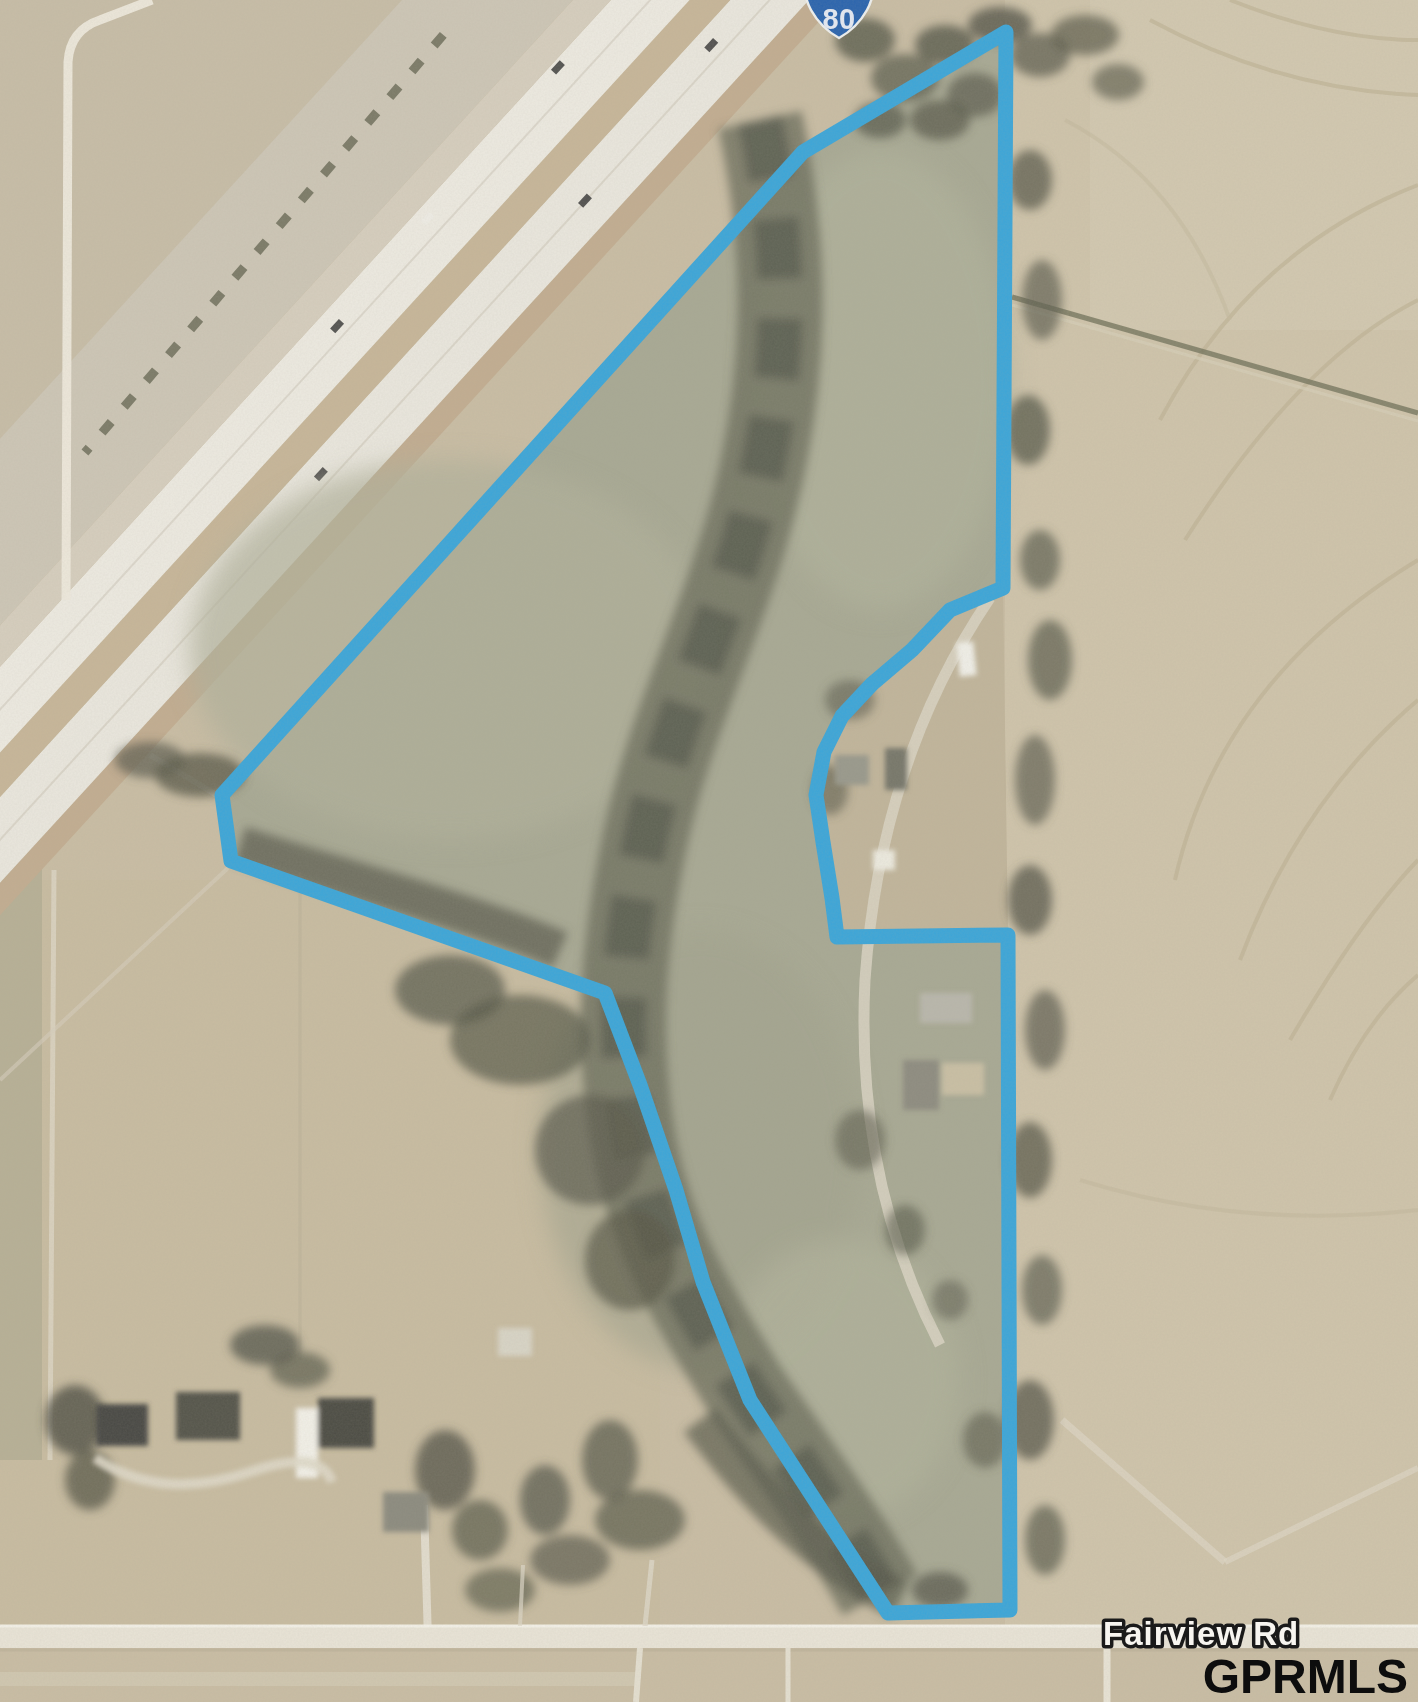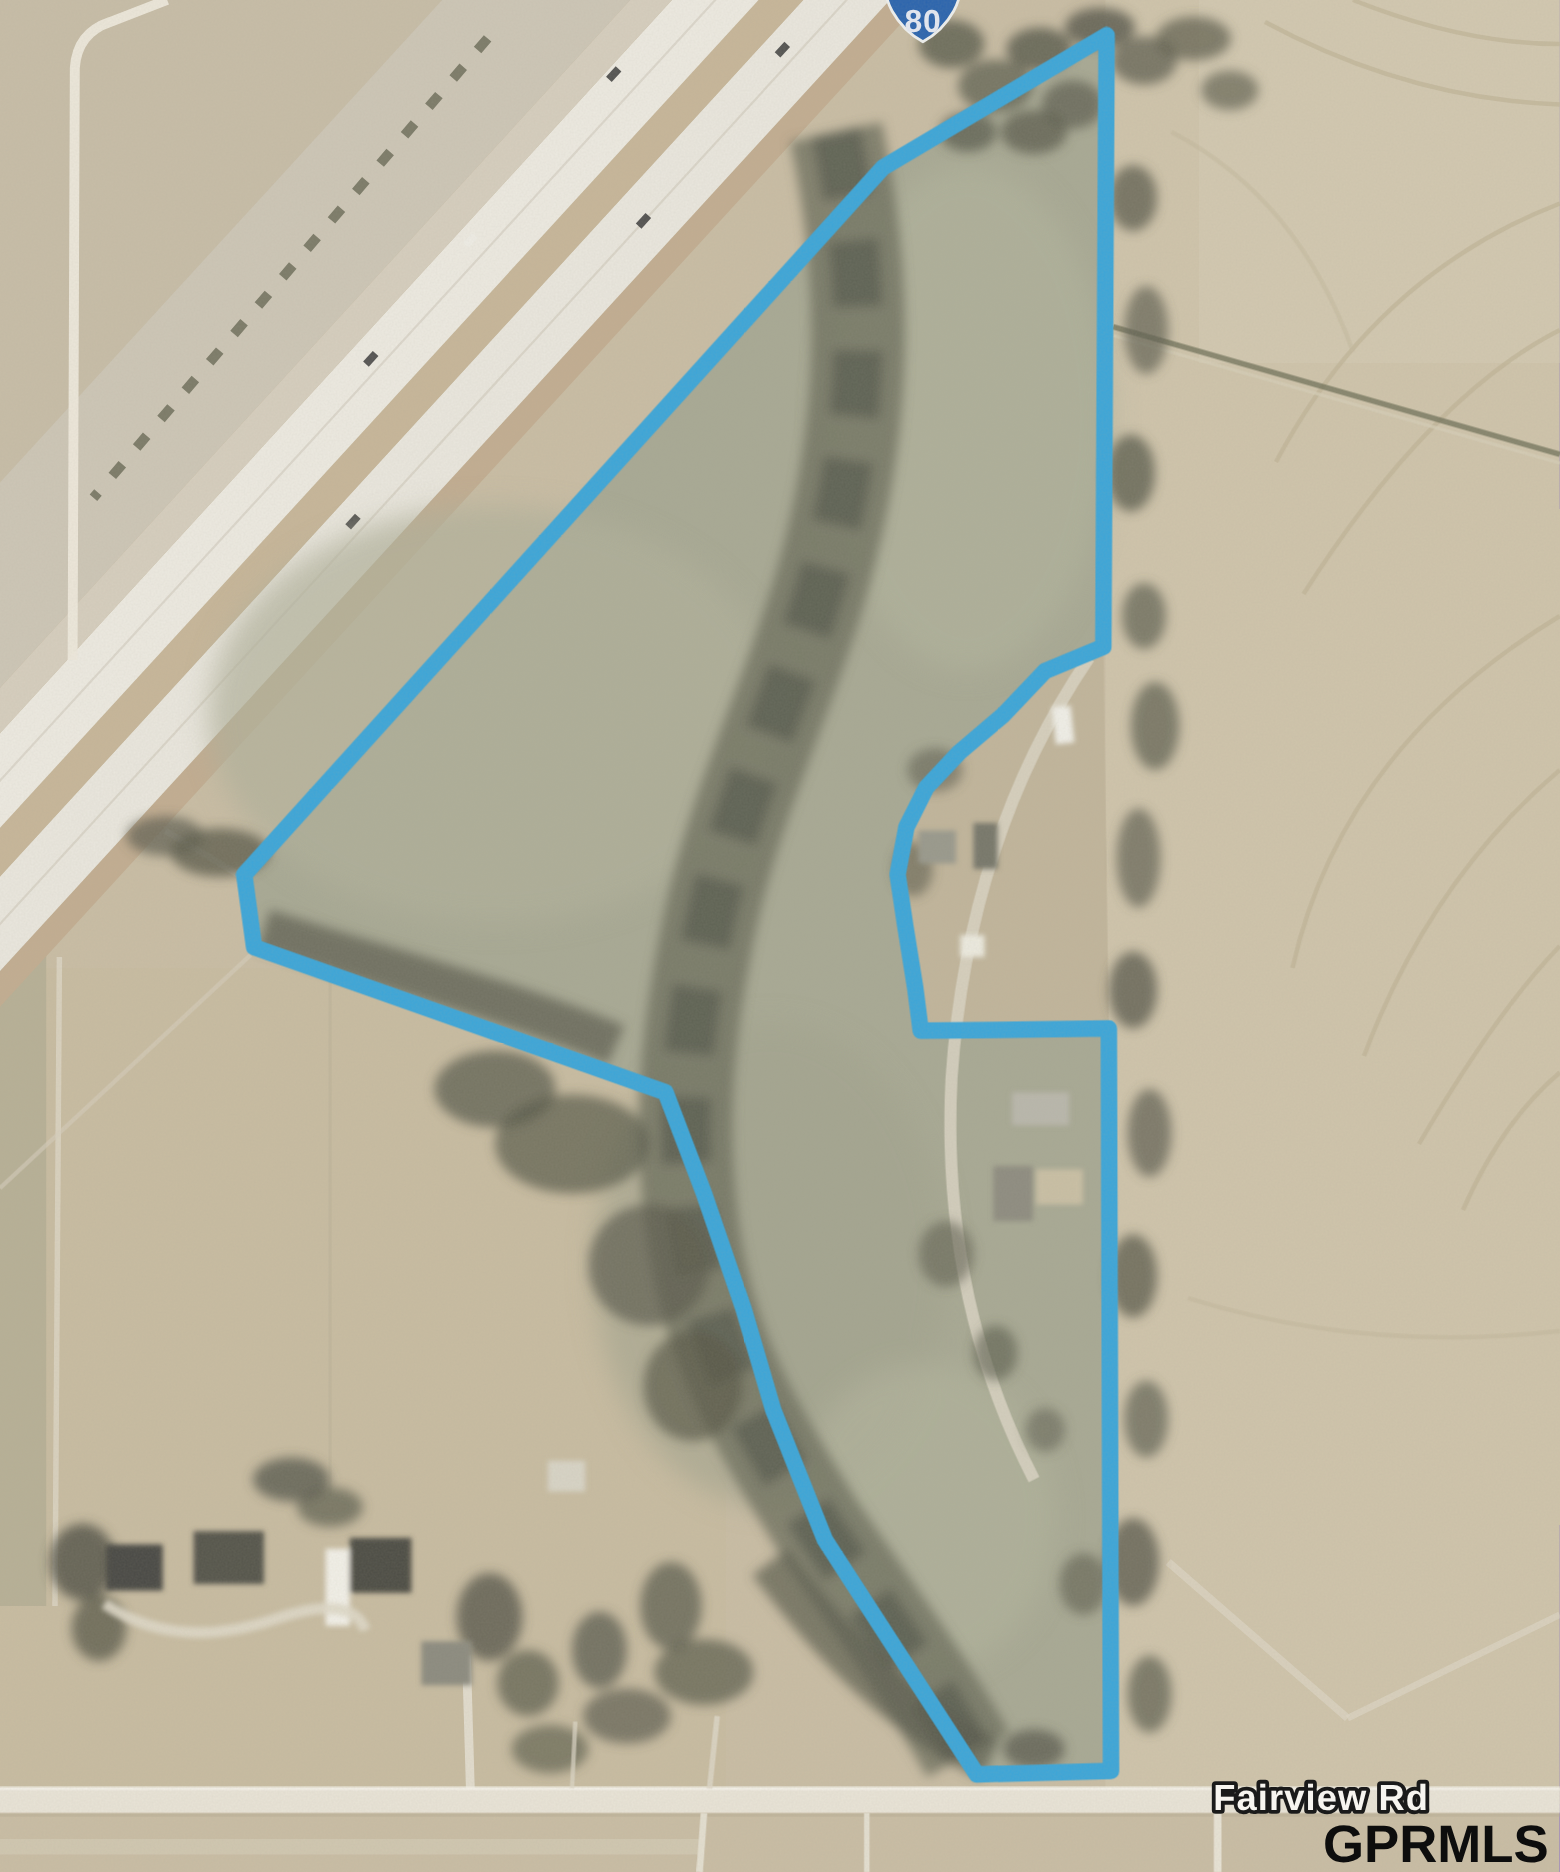--- a/index.html
+++ b/index.html
@@ -1,18 +1,18 @@
 <!DOCTYPE html>
 <html><head>
 <meta charset="utf-8">
 <style>
   html,body { margin:0; padding:0; background:#888; }
   .viewport {
     position:relative; width:1418px; height:1702px; overflow:hidden;
-    background:#8b5cf6; font-family:"Liberation Sans", sans-serif;
+    background:#ef4444; font-family:"Liberation Sans", sans-serif;
   }
   .viewport svg { position:absolute; left:0; top:0; display:block; }
   text { font-family:"Liberation Sans", sans-serif; }
 </style>
 </head>
 <body>
 
 <div class="viewport">
 <svg width="1418" height="1702" viewBox="0 0 1418 1702">
   <defs>

